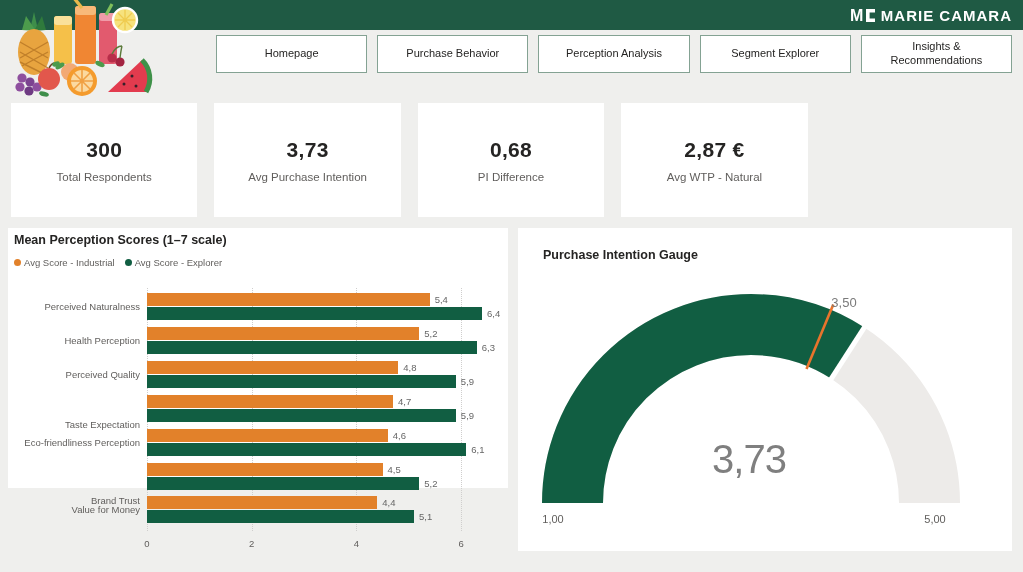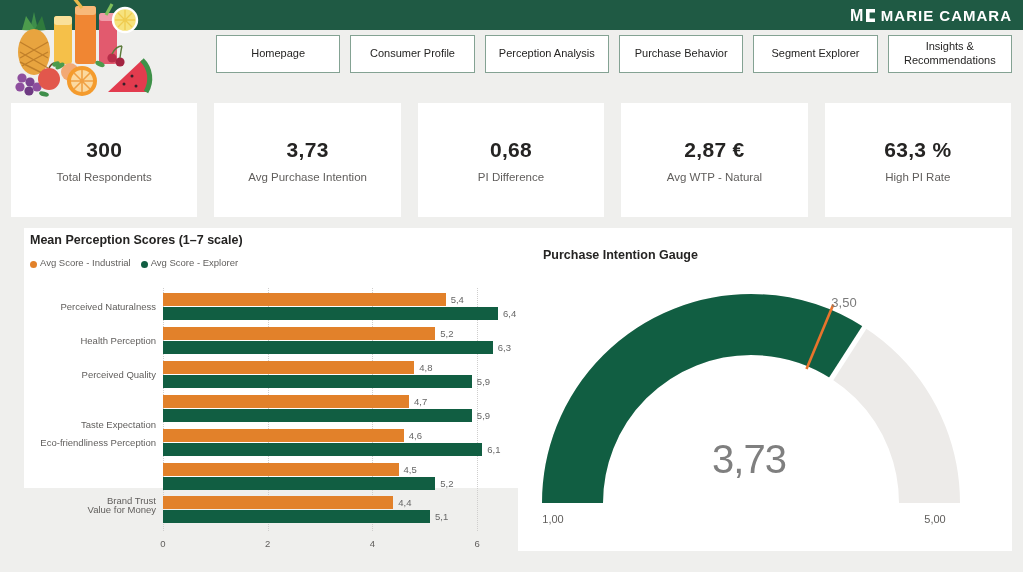--- a/index.html
+++ b/index.html
@@ -22,27 +22,27 @@
   }
   .tab.active{background:#1B1B1B;border-color:#1B1B1B;color:#FFFFFF;}
   
   .kpis{position:absolute;left:11px;top:103px;width:1000px;height:114px;
     display:grid;grid-template-columns:repeat(5,1fr);gap:17px;}
   .kpi{background:#FFFFFF;display:flex;flex-direction:column;align-items:center;justify-content:center;gap:9px;}
   .kpi-value{font-size:21px;font-weight:bold;color:#252423;letter-spacing:0.3px;}
   .kpi-label{font-size:11.5px;color:#605E5C;}
   
   .card{position:absolute;background:#FFFFFF;}
-  #barCard{left:24px;top:228px;width:500px;height:260px;}
+  #barCard{left:8px;top:228px;width:500px;height:260px;}
   #gaugeCard{left:518px;top:228px;width:494px;height:323px;}
   .chart-title{position:absolute;left:6px;top:5px;font-size:12.5px;font-weight:bold;color:#252423;}
   #gaugeCard .chart-title{left:25px;top:20px;font-weight:600;}
   .legend{position:absolute;left:6px;top:29px;display:flex;align-items:center;gap:10px;
     font-size:9.5px;color:#605E5C;}
-  .legend-item{display:flex;align-items:flex-end;}
+  .legend-item{display:flex;align-items:center;}
   .legend-dot{width:7px;height:7px;border-radius:50%;display:inline-block;margin-right:3px;}
   
   .cat-labels{position:absolute;left:0;top:60px;width:132px;height:240px;}
   .cat-label{position:absolute;right:0;width:132px;text-align:right;font-size:9.5px;color:#605E5C;white-space:nowrap;}
   .plot{position:absolute;left:139px;top:60px;width:356px;height:266px;}
   .gridline{position:absolute;top:0;height:243px;width:0;border-left:1px dotted #CFCECD;}
   .hbar{position:absolute;height:13px;}
   .bar-val{position:absolute;height:13px;line-height:13px;font-size:9.5px;color:#666666;}
   .x-tick{position:absolute;top:250px;transform:translateX(-50%);font-size:9.5px;color:#605E5C;}
   .gauge-svg{position:absolute;left:0;top:30px;}
@@ -110,47 +110,42 @@
     <path d="M104 54 q4 -8 10 -8 M112 58 q1 -8 2 -12" stroke="#5B7A3A" stroke-width="1.4" fill="none"></path>
 
     <ellipse cx="52" cy="66" rx="5" ry="2.4" fill="#4C9B4C" transform="rotate(-30 52 66)"></ellipse>
     <ellipse cx="92" cy="64" rx="5" ry="2.4" fill="#4C9B4C" transform="rotate(25 92 64)"></ellipse>
     <ellipse cx="36" cy="94" rx="5" ry="2.4" fill="#3E8E4A" transform="rotate(15 36 94)"></ellipse>
   </svg>
 </div>
 
 <div class="nav" id="nav">
     <div class="tab">Homepage</div>
-    <div class="tab">Consumer Profile</div>
+    <div class="tab">Purchase Behavior</div>
     <div class="tab">Perception Analysis</div>
-    <div class="tab">Purchase Behavior</div>
     <div class="tab">Segment Explorer</div>
     <div class="tab">Insights &amp; Recommendations</div>
   </div>
 
 <div class="kpis" id="kpis">
     <div class="kpi">
       <div class="kpi-value">300</div>
       <div class="kpi-label">Total Respondents</div>
     </div>
     <div class="kpi">
       <div class="kpi-value">3,73</div>
       <div class="kpi-label">Avg Purchase Intention</div>
     </div>
     <div class="kpi">
       <div class="kpi-value">0,68</div>
       <div class="kpi-label">PI Difference</div>
     </div>
     <div class="kpi">
       <div class="kpi-value">2,87 €</div>
       <div class="kpi-label">Avg WTP - Natural</div>
-    </div>
-    <div class="kpi">
-      <div class="kpi-value">63,3 %</div>
-      <div class="kpi-label">High PI Rate</div>
     </div>
   </div>
 
 <div class="card" id="barCard">
   <div class="chart-title">Mean Perception Scores (1–7 scale)</div>
   <div class="legend" id="barLegend">
       <span class="legend-item">
         <span class="legend-dot" style="background: rgb(226, 129, 42);"></span>
         <span>Avg Score - Industrial</span>
       </span>

